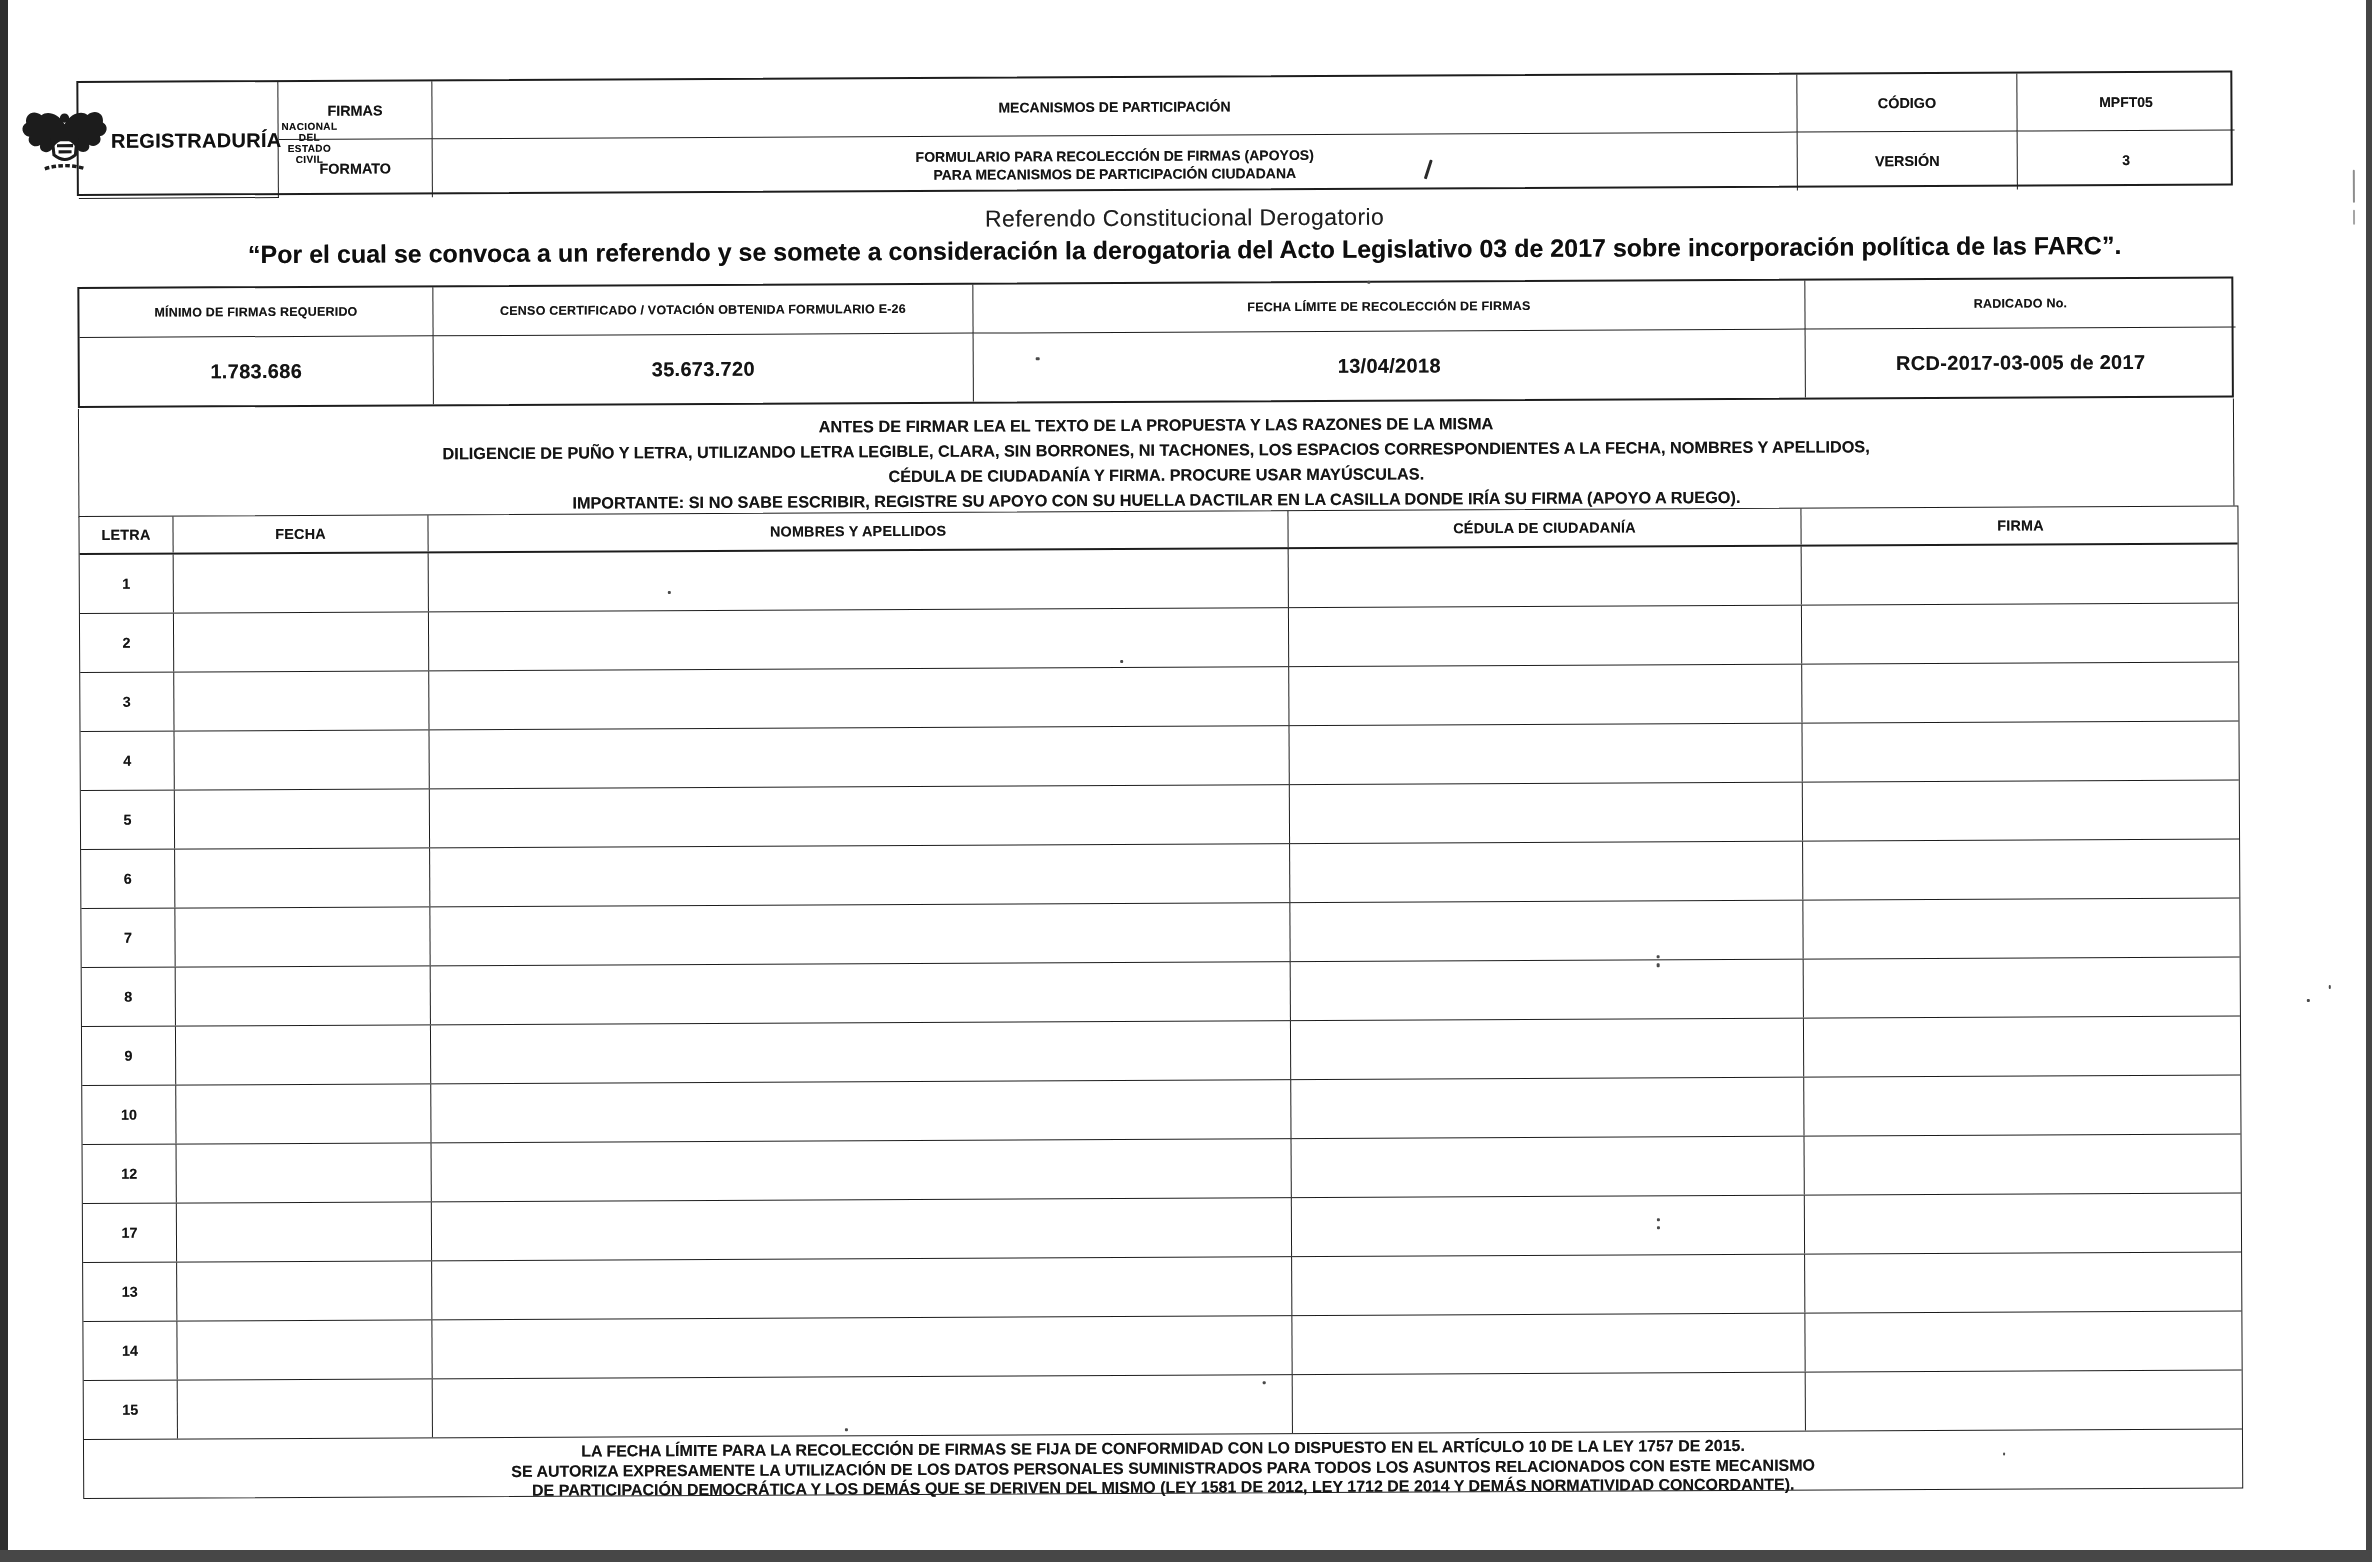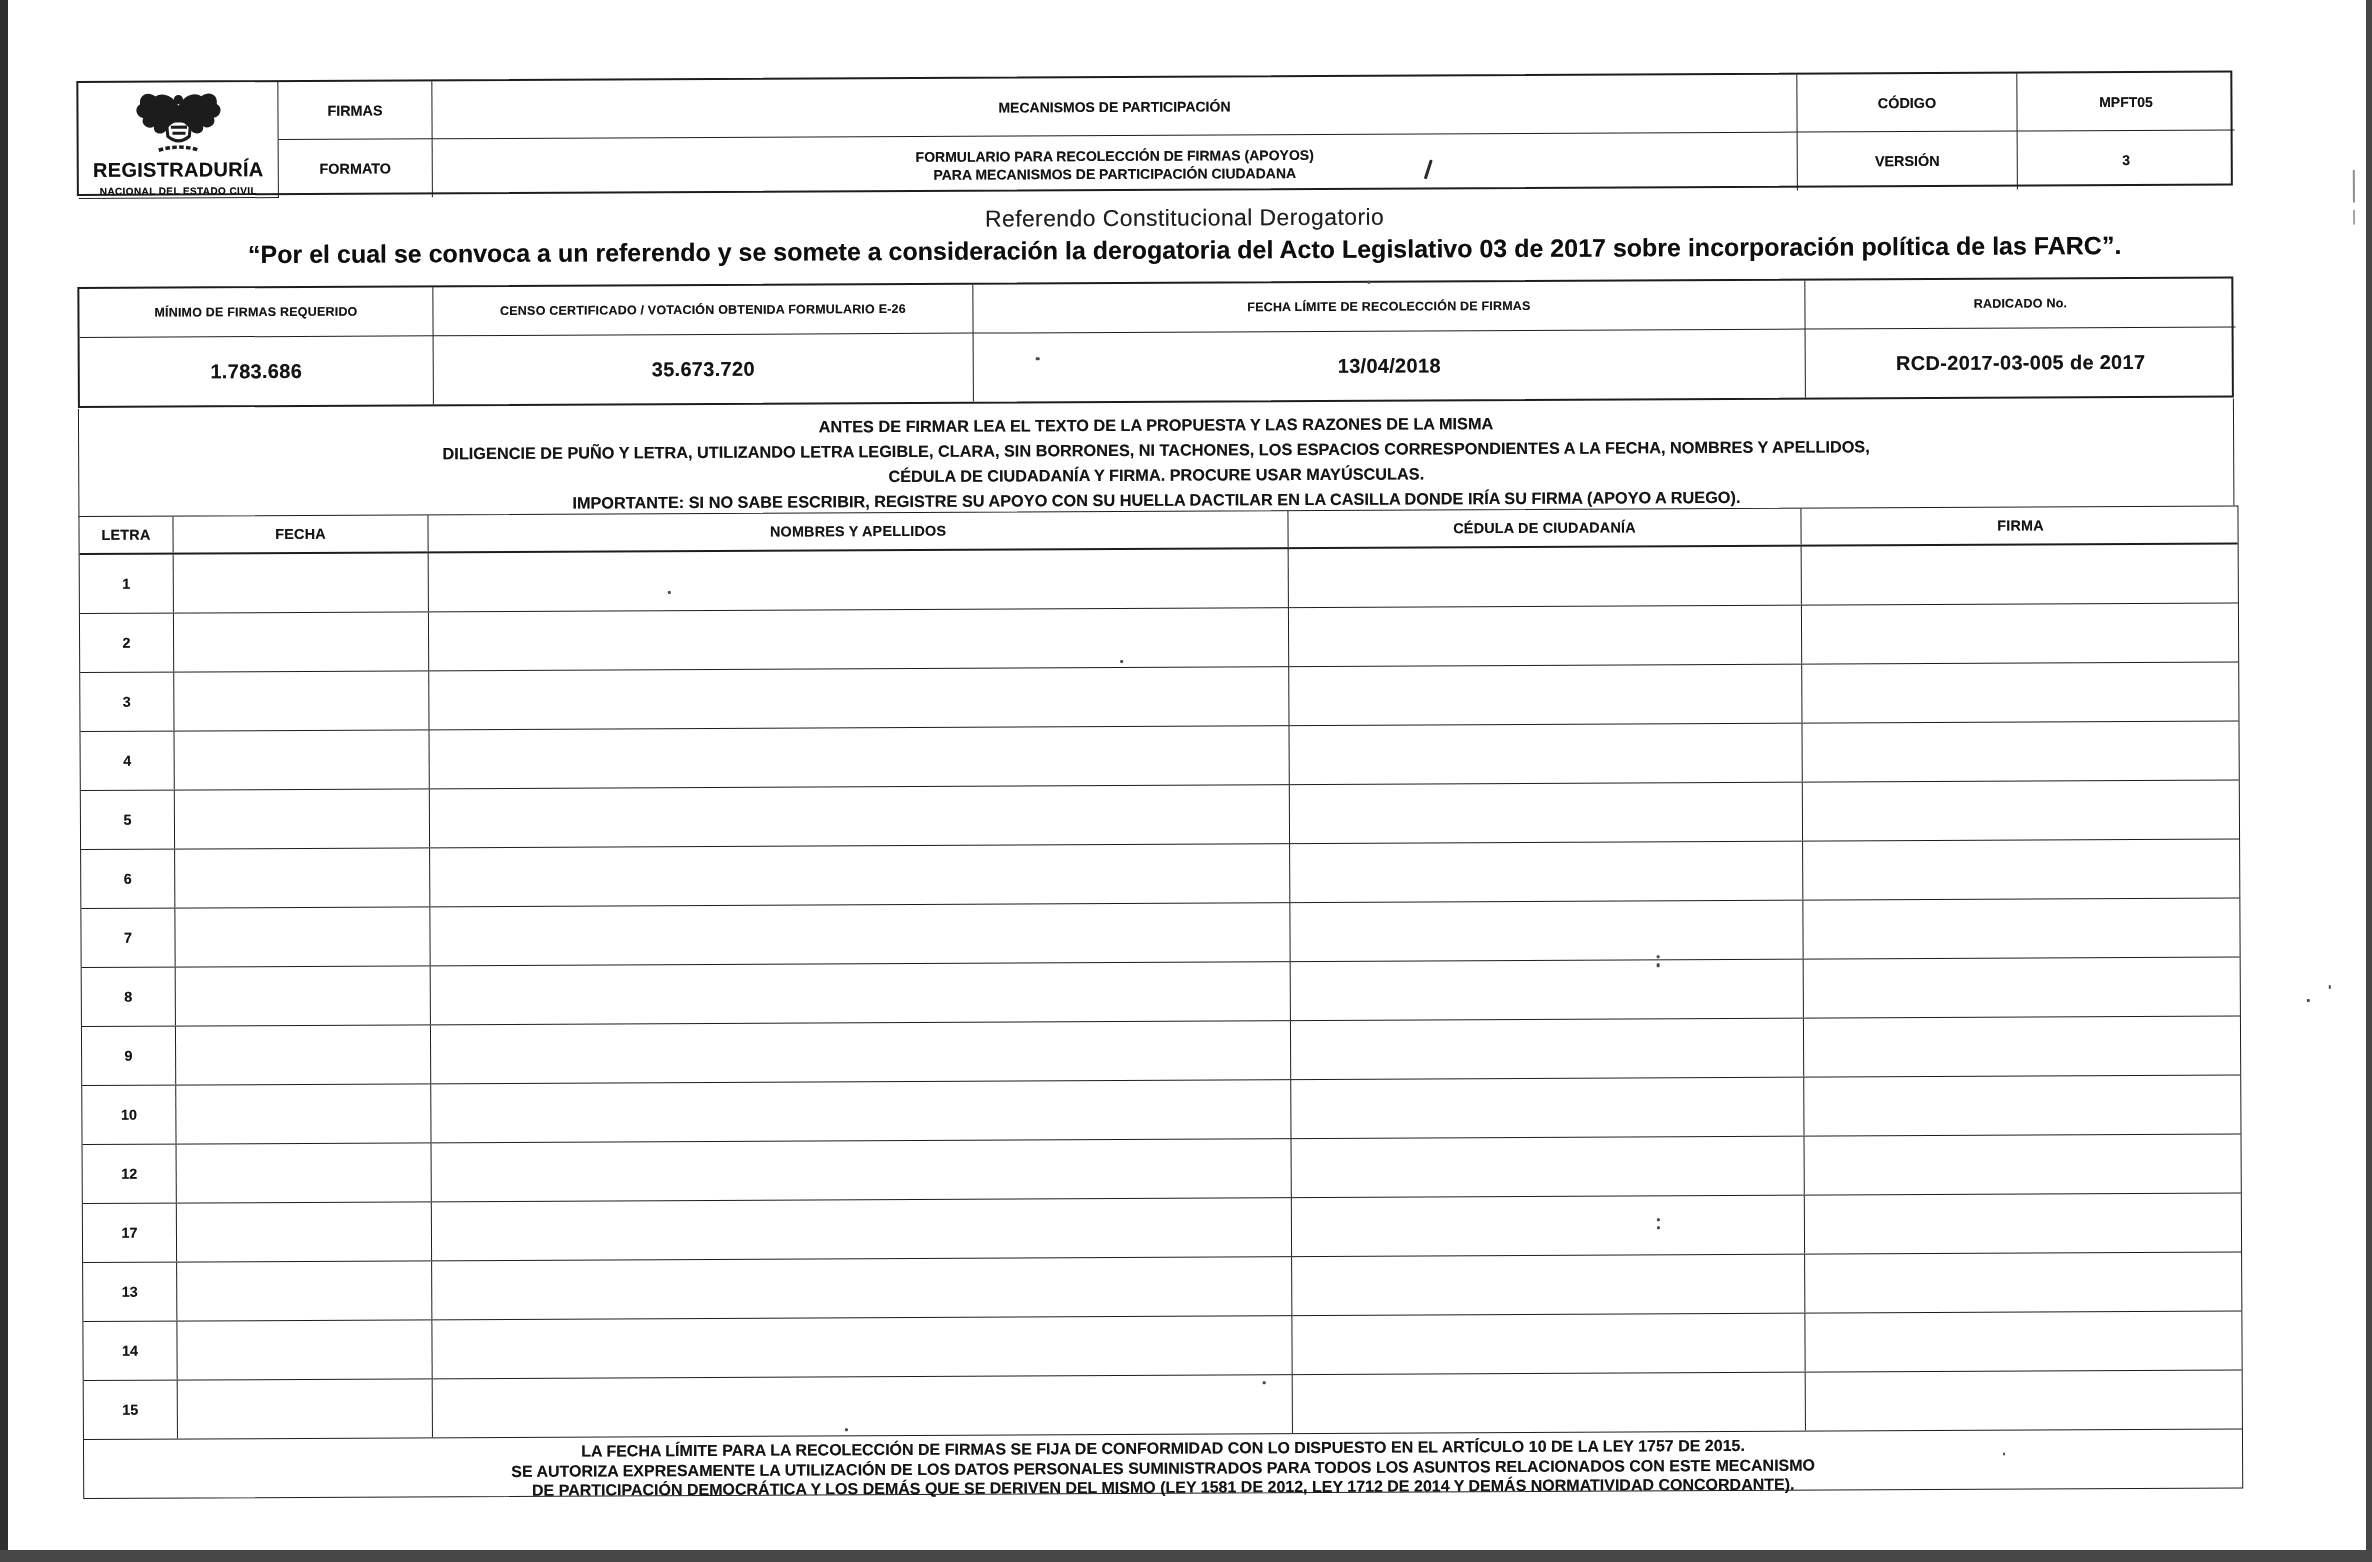--- a/index.html
+++ b/index.html
@@ -14,21 +14,21 @@
   .edge-bottom{position:absolute;left:0;bottom:0;width:100%;height:12.5px;background:#474747;}
 
   
   .htable{position:absolute;left:79px;top:75px;width:2156px;height:115px;
           display:grid;grid-template-columns:200px 154px 1365px 220px 217px;grid-template-rows:58px 58px;
           border:2.9px solid #1d1d1d;box-sizing:border-box;background:#fff;}
   .htable .hcell{border-right:1.9px solid #1d1d1d;border-bottom:1.9px solid #1d1d1d;
           display:flex;align-items:center;justify-content:center;text-align:center;box-sizing:border-box;}
   .htable .no-r{border-right:none;}
   .htable .no-b{border-bottom:none;}
-  .logo-cell{grid-row:1 / span 2;flex-direction:column;padding-top:1.9px;}
+  .logo-cell{grid-row:1 / span 2;flex-direction:row;padding-top:1.9px;}
   .logo-name{font-weight:700;font-size:20px;letter-spacing:0.3px;line-height:19px;color:#101010;}
   .logo-sub{font-weight:700;font-size:10px;letter-spacing:0.4px;color:#101010;margin-top:6px;}
   .hlabel{font-weight:700;font-size:14.4px;}
   .hvalue{font-weight:700;font-size:14px;line-height:18px;}
 
   
   .title-block{position:absolute;left:0;width:100%;top:204px;text-align:center;}
   .title-1{font-size:23px;font-weight:400;color:#1f1f1f;letter-spacing:0.4px;}
   .title-2{font-size:25px;font-weight:700;color:#0e0e0e;margin-top:3.8px;}
 

